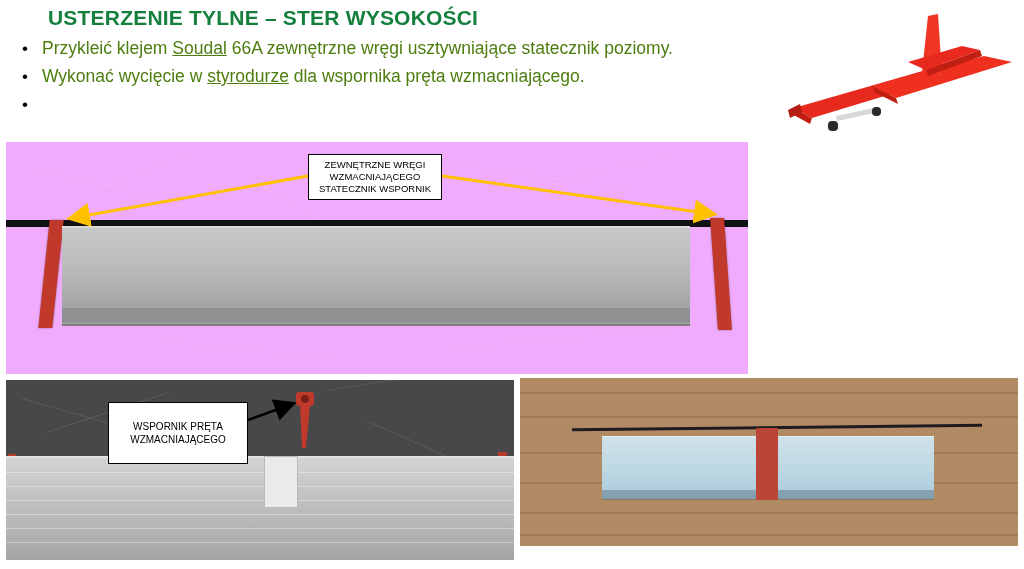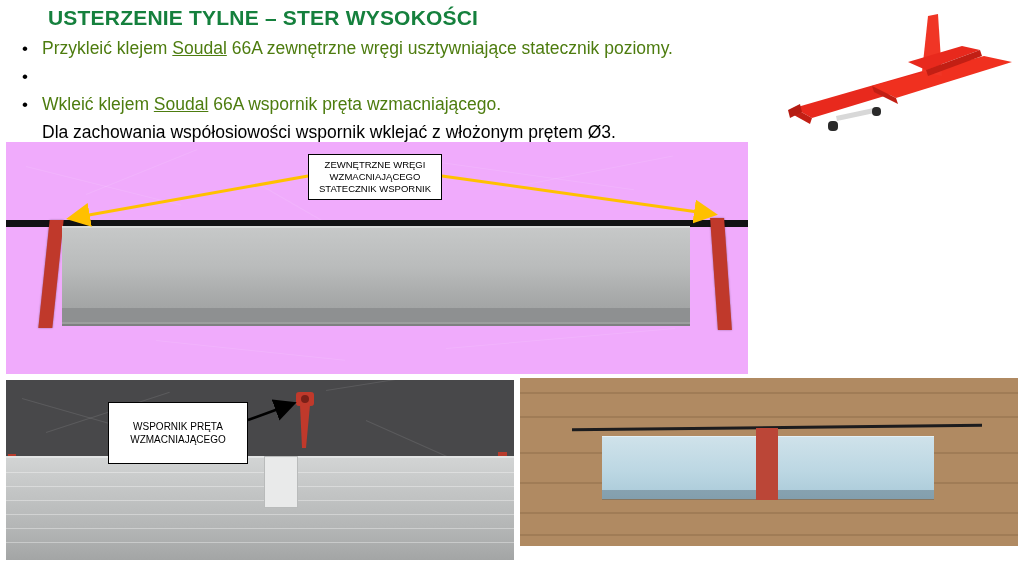--- a/index.html
+++ b/index.html
@@ -290,28 +290,27 @@
 
 <div id="bullet-list">
 
   <div class="bullet-row">
     <span class="bullet-mark">•</span>
     <span class="bullet-text"><span>Przykleić klejem </span><span class="u-link">Soudal</span><span> 66A zewnętrzne wręgi usztywniające statecznik poziomy.</span></span>
   </div>
 
   <div class="bullet-row">
     <span class="bullet-mark">•</span>
+    <span class="bullet-text"><span>Wykonać wycięcie w </span><span class="u-link">styrodurze</span><span> dla wspornika pręta wzmacniającego.</span></span>
   </div>
 
   <div class="bullet-row">
     <span class="bullet-mark">•</span>
-    <span class="bullet-text"><span>Wkleić klejem </span><span class="u-link">Soudal</span><span> 66A wspornik pręta wzmacniającego.</span></span>
-  </div>
-
-  <div class="bullet-sub">Dla zachowania współosiowości wspornik wklejać z włożonym prętem Ø3.</div>
+  </div>
+
 </div>
 
 <div id="plane-thumb">
   <svg width="248" height="140" viewBox="0 0 248 140" xmlns="http://www.w3.org/2000/svg">
 
     <polygon points="18,108 150,70 168,78 36,118" fill="#E8291D"></polygon>
     <polygon points="18,108 36,118 34,124 16,114" fill="#C21F14"></polygon>
 
     <polygon points="96,86 208,56 236,62 120,98" fill="#F0301F"></polygon>
     <polygon points="96,86 120,98 122,104 98,92" fill="#C21F14"></polygon>

